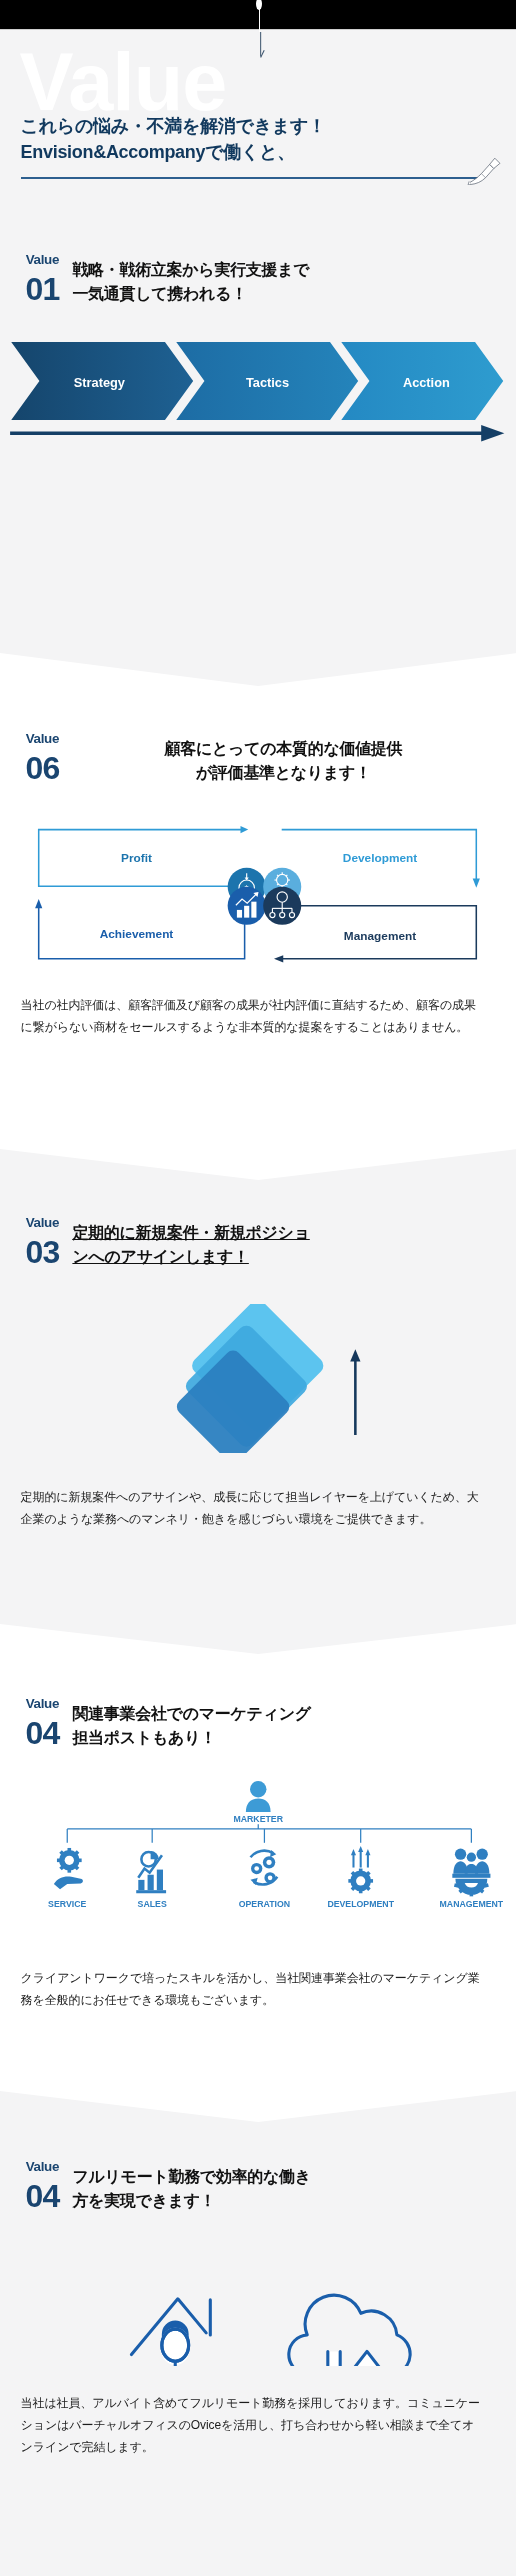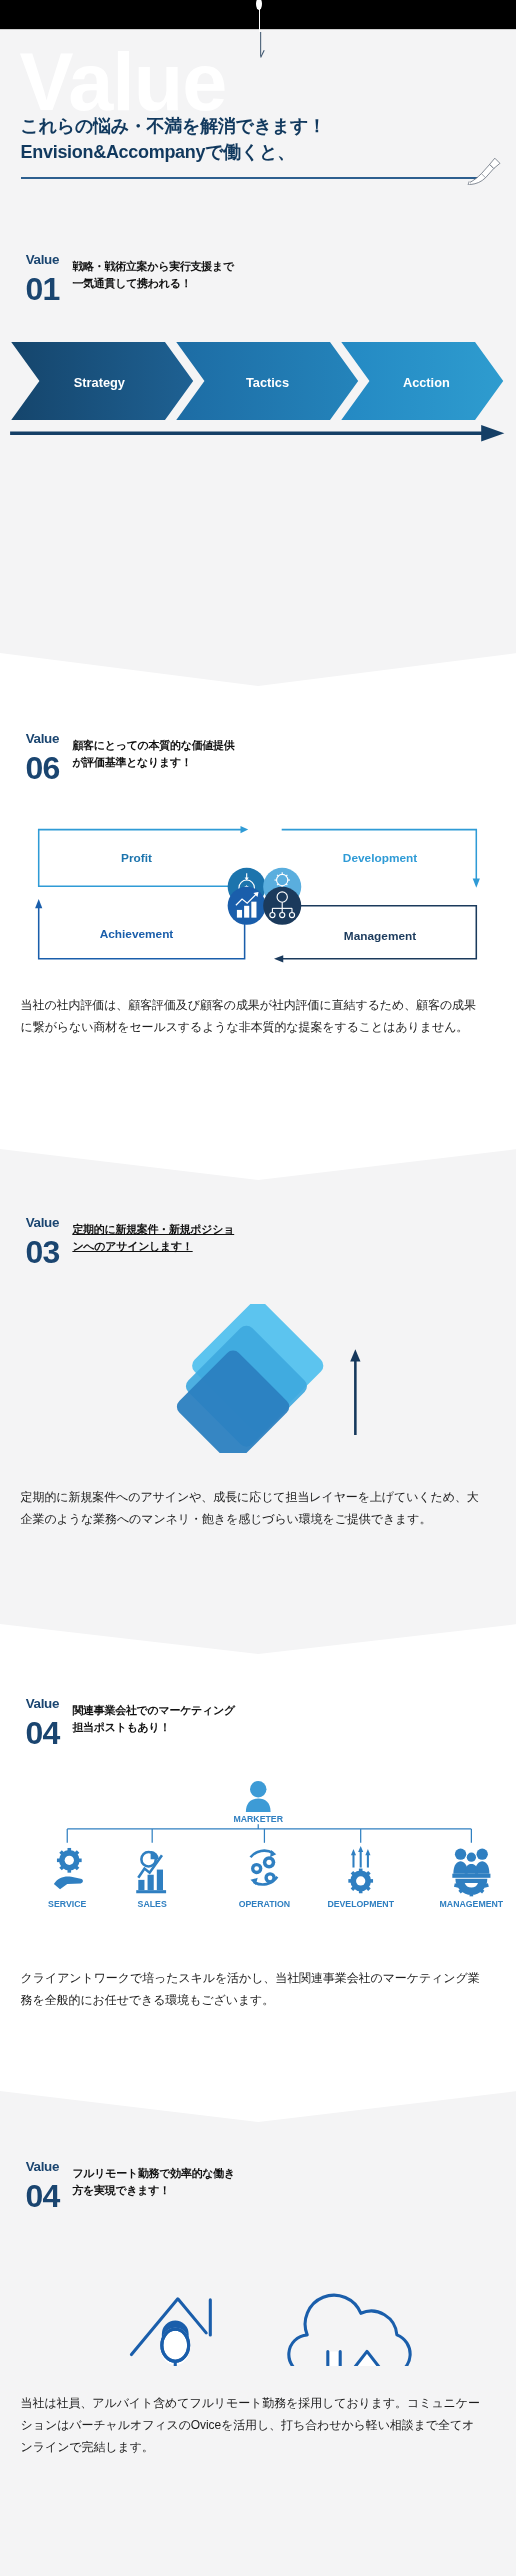--- a/index.html
+++ b/index.html
@@ -66,21 +66,21 @@
   .vnum{ width:60px; flex:0 0 60px; text-align:center; padding-top:1px; }
   .vnum .vlabel{
     font-size:13.4px; font-weight:700; color:#1a4570; line-height:1;
     letter-spacing:-0.3px;
   }
   .vnum .vdigits{
     font-size:32px; font-weight:700; color:#1a4570; line-height:0.98;
     letter-spacing:-1px; margin-top:8px;
   }
   .vtitle{
-    font-size:11px; font-weight:700; color:#111; line-height:1.5;
+    font-size:16px; font-weight:700; color:#111; line-height:1.5;
     padding-top:6.2px; letter-spacing:-0.3px;
   }
 
   
   .vbody{
     position:absolute; left:20.6px; width:464px;
     font-size:12px; line-height:1.82; color:#1c1c1c; letter-spacing:-0.1px;
   }
 
   
@@ -183,21 +183,21 @@
     <polygon points="0,0 1003,0 1003,8 501,72 0,8" fill="#f4f4f5"></polygon>
   </svg>
 </div>
 
 <div class="sec sec-white" style="top:686px;height:459px;">
   <div class="vhead" style="left:12.4px;top:45px;">
     <div class="vnum">
       <div class="vlabel">Value</div>
       <div class="vdigits">06</div>
     </div>
-    <div class="vtitle" style="width:422px;">
+    <div class="vtitle" style="width:422px;text-align:center;">
       <div>顧客にとっての本質的な価値提供</div>
       <div>が評価基準となります！</div>
     </div>
   </div>
 
   <div class="cycle" style="top:140px;">
     <svg width="495" height="139" viewBox="0 0 960 270">
 
       <path d="M458,117 L55,117 L55,7 L455,7" fill="none" stroke="#2f9bd6" stroke-width="3"></path>
       <path d="M447,0 L462,7 L447,14 Z" fill="#2f9bd6"></path>

